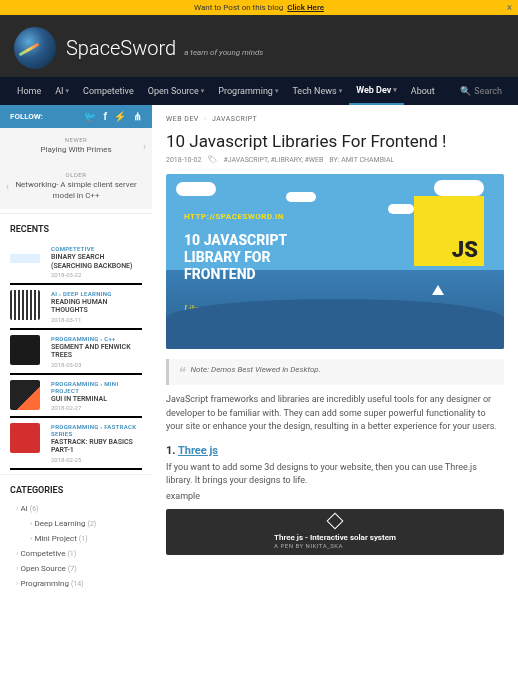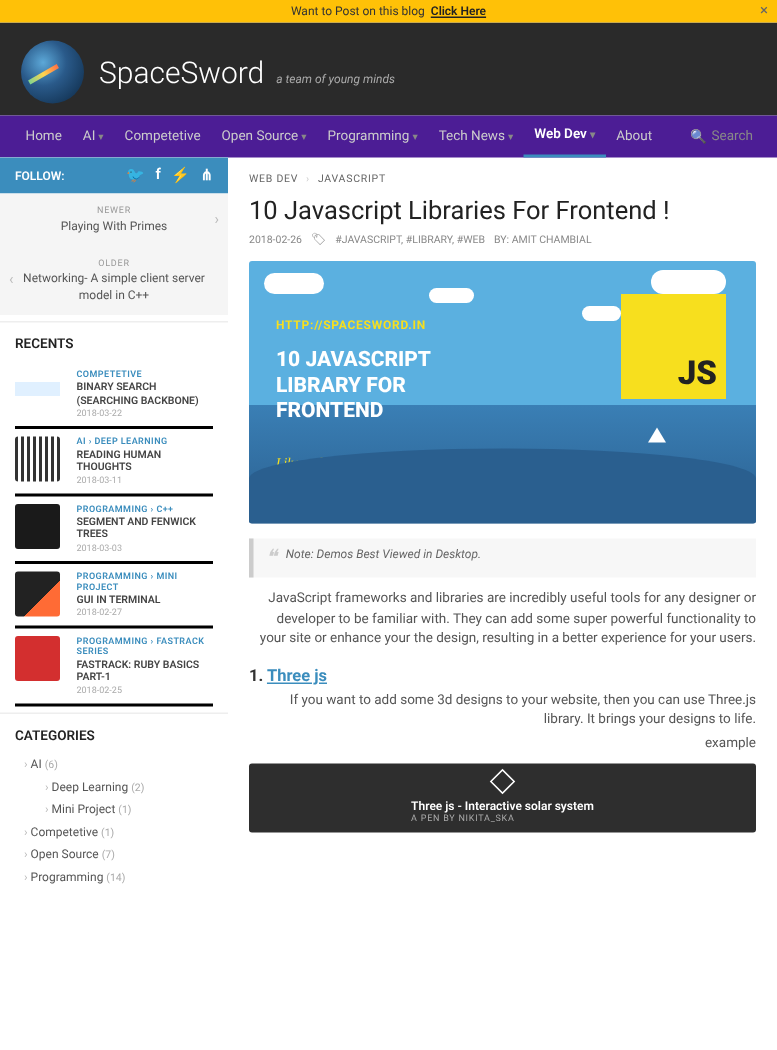--- a/index.html
+++ b/index.html
@@ -6,21 +6,21 @@
 body { font-family: -apple-system, BlinkMacSystemFont, "Segoe UI", Roboto, sans-serif; font-size: 10px; color: #333; background: #fff; width: 518px; }
 .top-banner { background: #ffc107; text-align: center; padding: 3px 0; font-size: 8px; position: relative; }
 .top-banner a { color: #222; text-decoration: underline; font-weight: 600; margin-left: 2px; margin-top: 32px; }
 .top-banner .close { position: absolute; right: 6px; top: 2px; color: #666; font-size: 10px; cursor: pointer; }
 .header { background: #2a2a2a; color: #fff; padding: 12px 14px 8px; display: flex; align-items: center; }
 .logo { width: 42px; height: 42px; border-radius: 50%; background: radial-gradient(circle at 35% 35%, #5ca8d8 0%, #2a5a8a 40%, #0a2540 100%); margin-right: 10px; position: relative; overflow: hidden; }
 .logo::after { content: ""; position: absolute; width: 22px; height: 3px; background: linear-gradient(90deg, #7fd48f, #ffd54f, #ff7043); top: 50%; left: 10%; transform: rotate(-30deg); }
 .brand { display: flex; align-items: baseline; gap: 8px; }
 .brand-name { font-size: 20px; font-weight: 300; color: #fff; }
 .brand-tag { font-size: 8px; font-style: italic; color: #aaa; }
-.nav { background: #4c1d95; display: flex; align-items: center; padding: 0 10px; }
+.nav { background: #0f172a; display: flex; align-items: center; padding: 0 10px; }
 .nav-item { color: #ccc; font-size: 9px; padding: 8px 7px; cursor: pointer; display: flex; align-items: center; gap: 2px; }
 .nav-item.active { color: #fff; border-bottom: 2px solid #3b8dbd; font-weight: 600; }
 .nav-item .chev { font-size: 7px; color: #888; }
 .nav .spacer { flex: 1; }
 .nav .search { color: #888; font-size: 9px; display: flex; align-items: center; gap: 3px; padding-right: 6px; }
 .layout { display: flex; }
 .sidebar { width: 152px; background: #fff; }
 .follow-bar { background: #3b8dbd; color: #fff; padding: 6px 10px; font-size: 8px; font-weight: 600; display: flex; align-items: center; justify-content: space-between; }
 .follow-icons { display: flex; gap: 7px; font-size: 10px; }
 .post-nav { background: #f5f5f5; padding: 8px 12px; position: relative; }
@@ -60,21 +60,21 @@
 .hero .c3 { width: 50px; height: 16px; top: 6px; right: 20px; }
 .hero .c4 { width: 26px; height: 10px; top: 30px; right: 90px; }
 .hero .js-badge { position: absolute; top: 22px; right: 20px; width: 70px; height: 70px; background: #f7df1e; display: flex; align-items: flex-end; justify-content: flex-end; padding: 4px 6px; font-weight: 900; font-size: 22px; color: #222; }
 .hero .url { position: absolute; top: 38px; left: 18px; color: #f7df1e; font-size: 8px; font-weight: 700; letter-spacing: 0.5px; }
 .hero .headline { position: absolute; top: 58px; left: 18px; color: #fff; font-size: 14px; font-weight: 800; line-height: 1.2; max-width: 160px; }
 .hero .sub { position: absolute; bottom: 36px; left: 18px; color: #f7df1e; font-style: italic; font-size: 9px; font-family: cursive; }
 .hero .boat { position: absolute; bottom: 54px; right: 60px; width: 0; height: 0; border-left: 6px solid transparent; border-right: 6px solid transparent; border-bottom: 10px solid #fff; }
 .hero .wave { position: absolute; bottom: 0; left: 0; right: 0; height: 50px; background: #2a5f8f; border-radius: 50% 50% 0 0 / 20px; }
 .note { background: #f7f7f7; border-left: 3px solid #ccc; padding: 6px 8px; margin: 8px 0; font-size: 8px; color: #666; font-style: italic; display: flex; gap: 6px; }
 .note::before { content: "❝"; color: #ccc; font-size: 14px; line-height: 1; }
-.para { font-size: 9px; color: #555; line-height: 1.5; margin: 2px 0; text-align: right; }
+.para { font-size: 9px; color: #555; line-height: 1.5; margin: 2px 0; }
 .h3 { font-size: 11px; font-weight: 700; margin: 10px 0 4px; }
 .h3 a { color: #3b8dbd; }
 .embed { background: #2e2e2e; color: #fff; padding: 6px 10px; border-radius: 2px; margin-top: 6px; display: flex; align-items: center; gap: 6px; flex-direction: column; }
 .embed .cube { width: 12px; height: 12px; border: 1.5px solid #fff; transform: rotate(45deg); }
 .embed-body .et { font-size: 8px; font-weight: 600; }
 .embed-body .ea { font-size: 6px; color: #aaa; text-transform: uppercase; letter-spacing: 0.5px; }
 </style>
 </head>
 <body>
 
@@ -210,21 +210,21 @@
   </aside>
 
   <main class="main">
     <div class="crumb">
       <span>WEB DEV</span>
       <span class="sep">›</span>
       <span>JAVASCRIPT</span>
     </div>
     <h1 class="article-title">10 Javascript Libraries For Frontend !</h1>
     <div class="meta">
-      <span>2018-02-26</span>
+      <span>2018-10-02</span>
       <span class="tag-icon">🏷</span>
       <span>#JAVASCRIPT, #LIBRARY, #WEB</span>
       <span>BY: AMIT CHAMBIAL</span>
     </div>
 
     <div class="hero">
       <div class="cloud c1"></div>
         <div class="cloud c2"></div>
         <div class="cloud c3"></div>
         <div class="cloud c4"></div>

